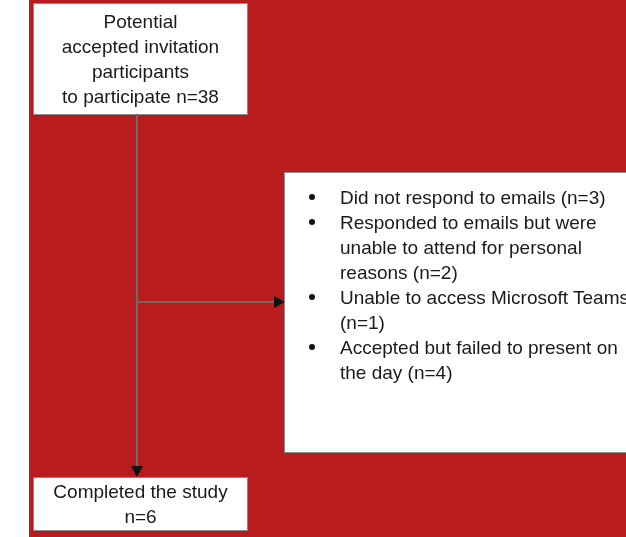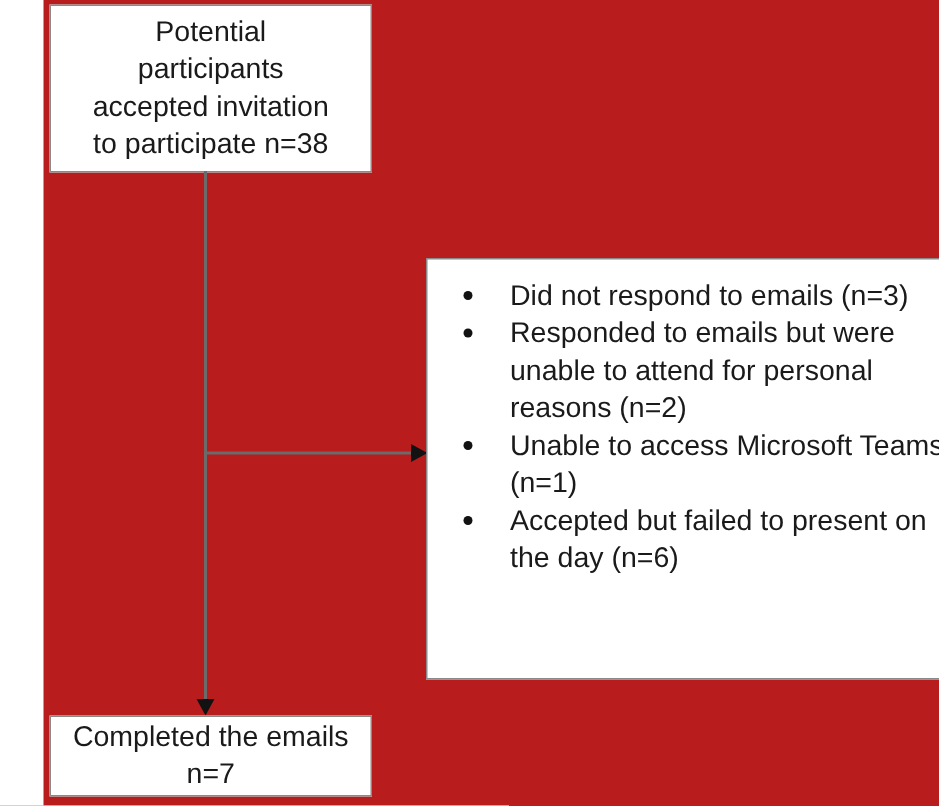--- a/index.html
+++ b/index.html
@@ -132,22 +132,22 @@
     top: 466px;
   }
 </style>
 </head>
 <body>
 
 <div id="diagram-root">
 
   <div class="node-box" id="box-enrolled">
     <span class="box-line">Potential</span>
+    <span class="box-line">accepted invitation</span>
     <span class="box-line">participants</span>
-    <span class="box-line">accepted invitation</span>
     <span class="box-line">to participate n=38</span>
   </div>
 
   <div class="connector" id="trunk-vertical"></div>
   <div class="connector" id="branch-horizontal"></div>
   <div class="arrowhead-right" id="arrow-to-excluded"></div>
   <div class="arrowhead-down" id="arrow-to-completed"></div>
 
   <div class="node-box" id="box-excluded">
     <ul class="excl-list">
@@ -158,23 +158,23 @@
       <li class="excl-item">
         <span class="excl-bullet"></span>
         <span>Responded to emails but were unable to attend for personal reasons (n=2)</span>
       </li>
       <li class="excl-item">
         <span class="excl-bullet"></span>
         <span>Unable to access Microsoft Teams (n=1)</span>
       </li>
       <li class="excl-item">
         <span class="excl-bullet"></span>
-        <span>Accepted but failed to present on the day (n=6)</span>
+        <span>Accepted but failed to present on the day (n=4)</span>
       </li>
     </ul>
   </div>
 
   <div class="node-box" id="box-completed">
-    <span class="box-line">Completed the emails</span>
-    <span class="box-line">n=7</span>
+    <span class="box-line">Completed the study</span>
+    <span class="box-line">n=6</span>
   </div>
 
 </div>
 
 </body></html>

